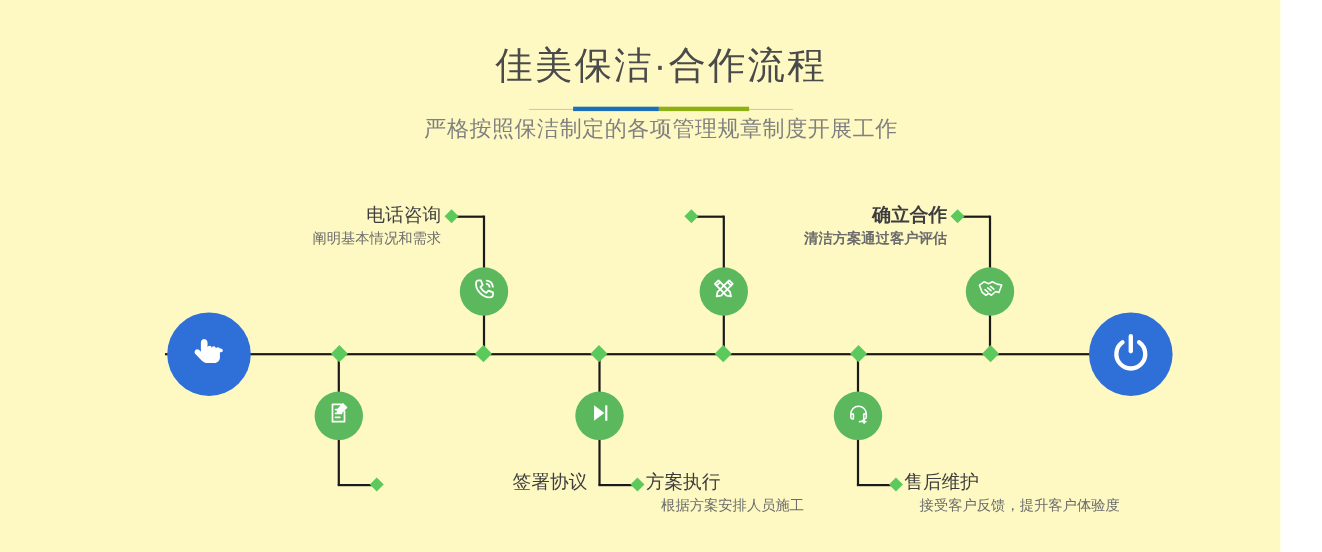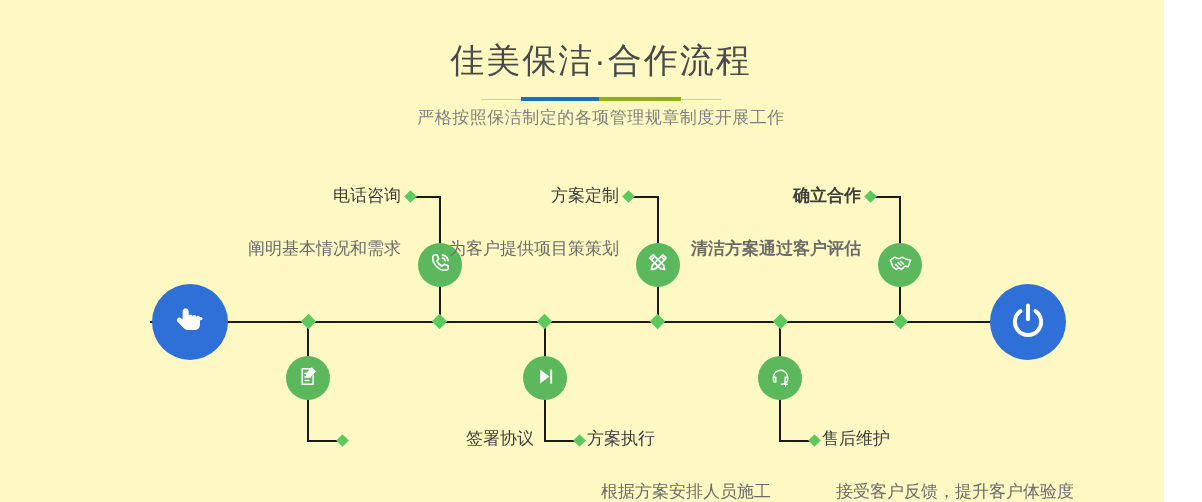--- a/index.html
+++ b/index.html
@@ -67,21 +67,21 @@
     top: 0;
     width: 82px;
     height: 4px;
   }
   #subtitle {
     position: absolute;
     left: 0;
     top: 107px;
     width: 1202px;
     text-align: center;
-    font-size: 17px;
+    font-size: 20px;
     line-height: 22px;
     color: #808080;
     letter-spacing: 0.5px;
   }
 
   
   #flow {
     position: absolute;
     left: 0;
     top: 0;
@@ -155,25 +155,24 @@
 
   
   .step-label { position: absolute; z-index: 5; }
   .step-title {
     font-size: 17px;
     line-height: 22px;
     color: #3d3d3d;
     white-space: nowrap;
   }
   .step-desc {
-    font-size: 17px;
+    font-size: 13px;
     line-height: 20px;
     color: #6b6b6b;
     white-space: nowrap;
-    margin-top: 32px;
   }
   .label-top { text-align: right; }
   .label-bottom { text-align: left; }
   .label-bottom .step-desc { padding-left: 14px; }
 </style>
 </head>
 <body>
 
 <div id="page">
 
@@ -252,24 +251,20 @@
     <div class="diamond" style="left:624px; top:192px;"></div>
     <div class="node-icon" style="left:636px; top:243px; background:#5cb85c;">
       <span>
         <svg width="26" height="26" viewBox="0 0 64 64" fill="none" stroke="#ffffff" stroke-width="4" stroke-linejoin="round" stroke-linecap="round" aria-hidden="true">
           <path d="M44 12l8 8-26 26-10 2 2-10z"></path>
           <line x1="40" y1="16" x2="48" y2="24"></line>
           <path d="M20 12l-8 8 26 26 10 2-2-10z"></path>
           <line x1="24" y1="16" x2="16" y2="24"></line>
         </svg>
       </span>
-    </div>
-    <div class="step-label label-top" style="left:344px; top:185px; width:275px;">
-      <div class="step-title">方案定制</div>
-      <div class="step-desc">为客户提供项目策策划</div>
     </div>
 
     <div class="diamond-axis" style="left:539px; top:316px;"></div>
     <div class="stem" style="left:544px; top:322px; height:119px;"></div>
     <div class="arm" style="left:544px; top:440px; width:34px;"></div>
     <div class="diamond" style="left:575px; top:436px;"></div>
     <div class="node-icon" style="left:523px; top:356px; background:#5cb85c;">
       <span>
         <svg width="25" height="25" viewBox="0 0 64 64" aria-hidden="true">
           <path d="M18 14l24 18-24 18z" fill="#ffffff"></path>

